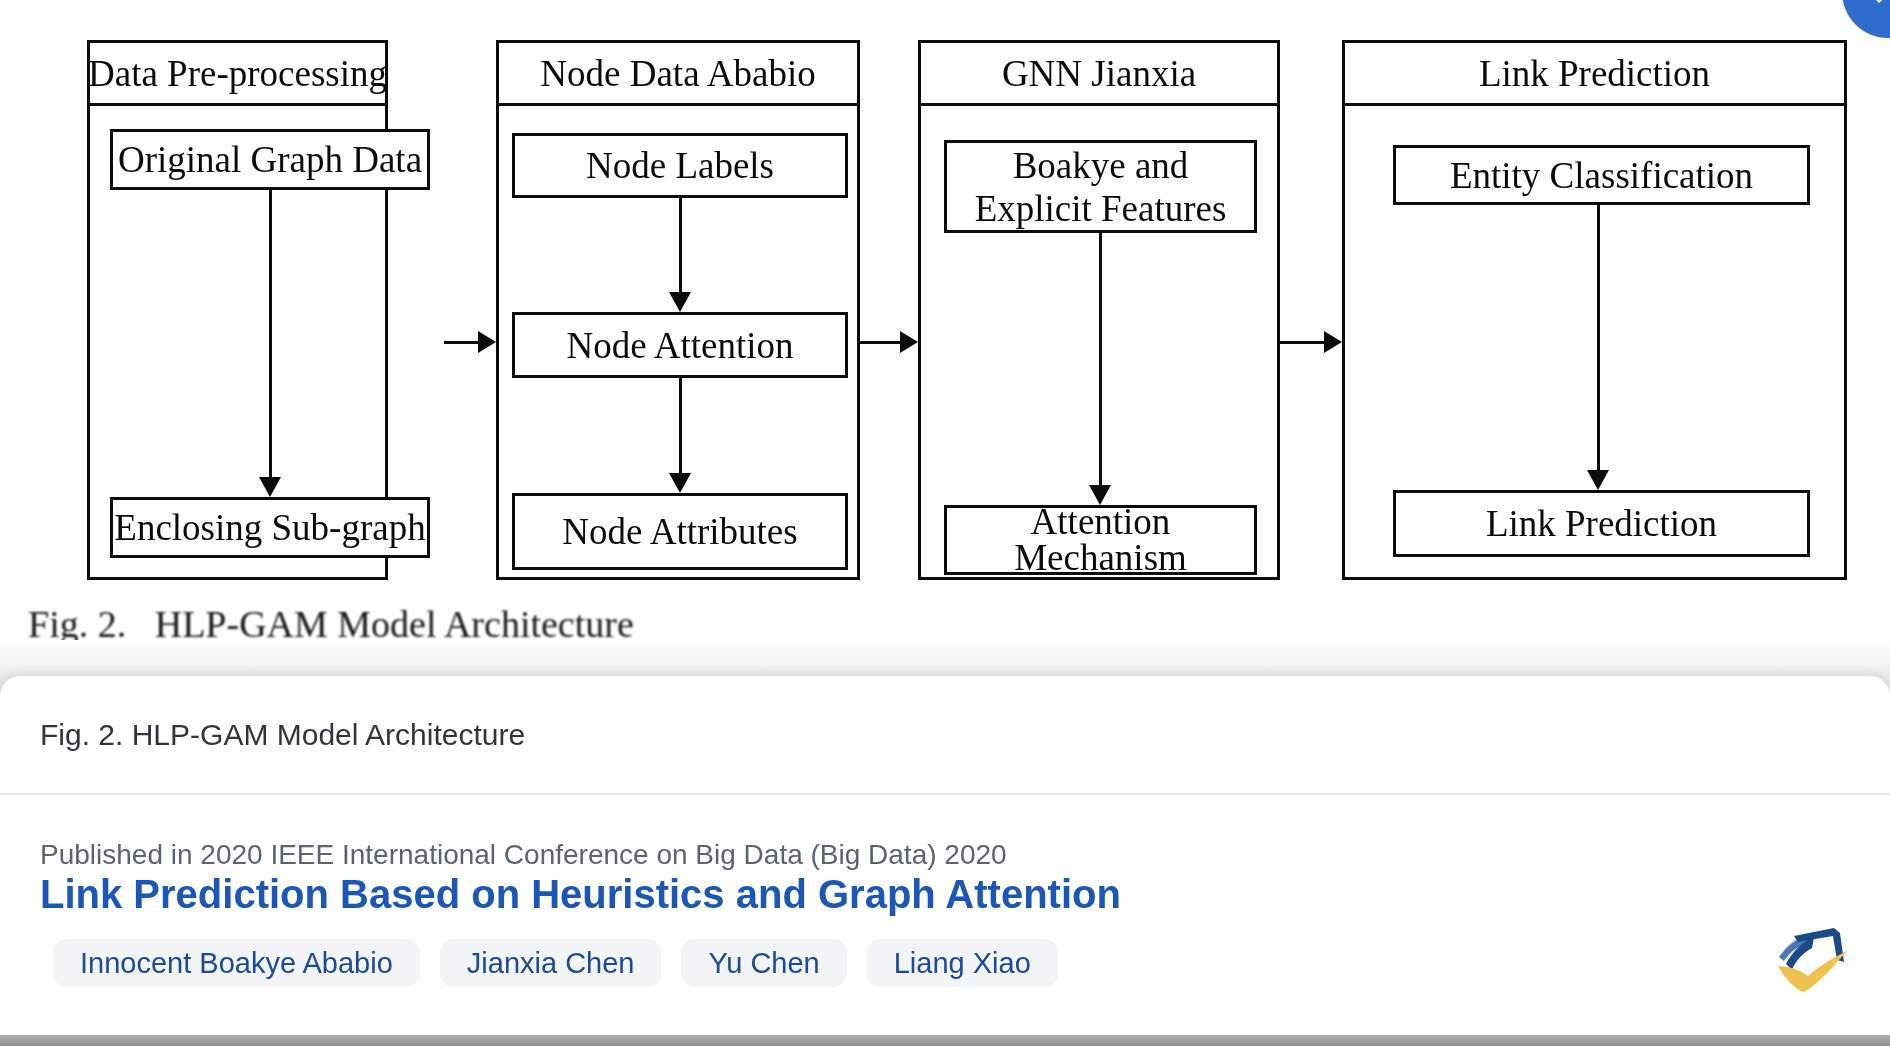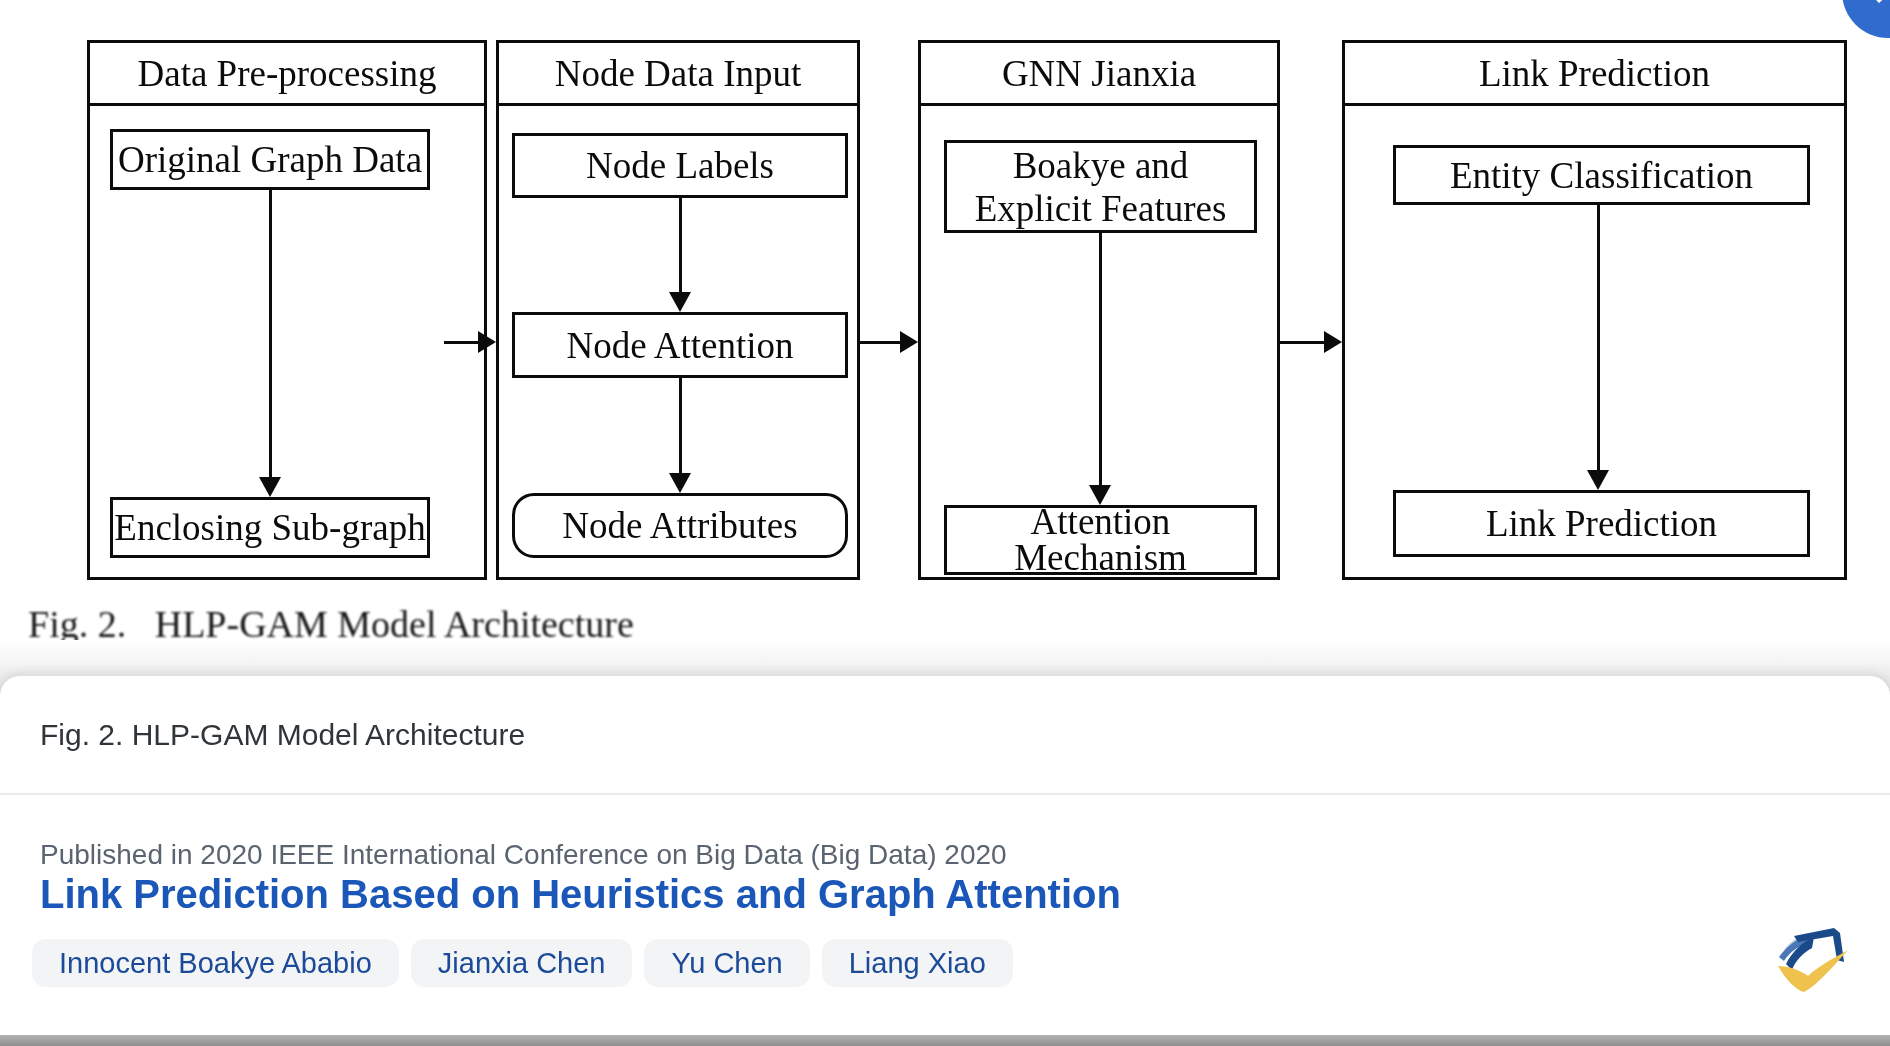--- a/index.html
+++ b/index.html
@@ -6,35 +6,35 @@
   .stage{position:relative;width:1890px;height:1046px;overflow:hidden;background:#fff;
          font-family:"Liberation Sans","DejaVu Sans",sans-serif;}
 
   
   .fig-viewer{position:absolute;left:0;top:0;width:1890px;height:676px;background:#fff;}
   .scan{position:absolute;left:0;top:0;width:1890px;height:640px;overflow:hidden;
         background:#fff;filter:blur(0.45px);
         font-family:"Liberation Serif","DejaVu Serif",serif;color:#0b0b0b;}
 
   .col{position:absolute;border:3px solid #0b0b0b;background:#fff;box-sizing:border-box;}
-  .c1{left:87px;top:40px;width:400px;height:540px;text-align:right;}
+  .c1{left:87px;top:40px;width:301px;height:540px;text-align:right;}
   .c2{left:496px;top:40px;width:364px;height:540px;}
   .c3{left:918px;top:40px;width:362px;height:540px;}
   .c4{left:1342px;top:40px;width:505px;height:540px;}
   .col-header{height:60px;border-bottom:3px solid #0b0b0b;display:flex;align-items:center;
               justify-content:center;font-size:37px;white-space:nowrap;}
 
   .dbox{position:absolute;border:3px solid #0b0b0b;background:#fff;box-sizing:border-box;
         display:flex;align-items:center;justify-content:center;text-align:center;
         font-size:37px;line-height:43px;}
   .b-ogd{left:110px;top:129px;width:320px;height:61px;}
   .b-esg{left:110px;top:497px;width:320px;height:61px;}
   .b-nl {left:512px;top:133px;width:336px;height:65px;}
   .b-ne {left:512px;top:312px;width:336px;height:66px;}
-  .b-na {left:512px;top:493px;width:336px;height:65px;border-radius:22px;}
+  .b-na {left:512px;top:493px;width:336px;height:77px;}
   .b-lef{left:944px;top:140px;width:313px;height:93px;padding:0 14px;}
   .b-am {left:944px;top:505px;width:313px;height:70px;padding:0 60px;line-height:36px;}
   .b-ec {left:1393px;top:145px;width:417px;height:60px;}
   .b-lp {left:1393px;top:490px;width:417px;height:67px;}
 
   .varrow{position:absolute;width:0;}
   .varrow .shaft{position:absolute;left:-1.5px;width:3px;top:0;bottom:17px;background:#0b0b0b;}
   .varrow .tip{position:absolute;bottom:0;left:-11px;width:0;height:0;
                border-left:11px solid transparent;border-right:11px solid transparent;
                border-top:20px solid #0b0b0b;}
@@ -66,21 +66,21 @@
   .close-btn .x{color:#ffffff;font-size:40px;line-height:40px;}
 
   
   .sheet{position:absolute;left:0;top:676px;width:1890px;height:370px;background:#ffffff;
          border-radius:20px 20px 0 0;box-shadow:0 -4px 10px rgba(0,0,0,0.07);}
   .fig-caption{position:absolute;left:40px;top:42px;font-size:30px;color:#30353a;}
   .divider{position:absolute;left:0;top:117px;width:1890px;height:2px;background:#e8eaec;}
   .published{position:absolute;left:40px;top:163px;font-size:28px;color:#5a6470;}
   .paper-title{position:absolute;left:40px;top:196px;font-size:40px;font-weight:bold;
                color:#1b57b8;text-decoration:none;white-space:nowrap;}
-  .chips{position:absolute;left:32px;top:263px;display:flex;gap:12px;}
+  .chips{position:absolute;left:53px;top:263px;display:flex;gap:20px;}
   .chip{height:48px;display:inline-flex;align-items:center;background:#f3f4f6;
         border-radius:14px;padding:0 27px;font-size:29px;color:#1b4a99;white-space:nowrap;
         cursor:pointer;}
   .logo{position:absolute;right:38px;top:248px;}
   .bottom-bar{position:absolute;left:0;bottom:0;width:1890px;height:11px;
               background:linear-gradient(180deg,#b3b3b3,#8d8d8d);}
 </style>
 </head>
 <body>
 
@@ -93,21 +93,21 @@
         <div class="col-header">Data Pre-processing</div>
       </div>
       <div class="dbox b-ogd">Original Graph Data</div>
       <div class="dbox b-esg">Enclosing Sub-graph</div>
       <div class="varrow v1">
         <div class="shaft"></div>
         <div class="tip"></div>
       </div>
 
       <div class="col c2">
-        <div class="col-header">Node Data Input</div>
+        <div class="col-header">Node Data Ababio</div>
       </div>
       <div class="dbox b-nl">Node Labels</div>
       <div class="dbox b-ne">Node Attention</div>
       <div class="dbox b-na">Node Attributes</div>
       <div class="varrow v2">
         <div class="shaft"></div>
         <div class="tip"></div>
       </div>
       <div class="varrow v3">
         <div class="shaft"></div>

